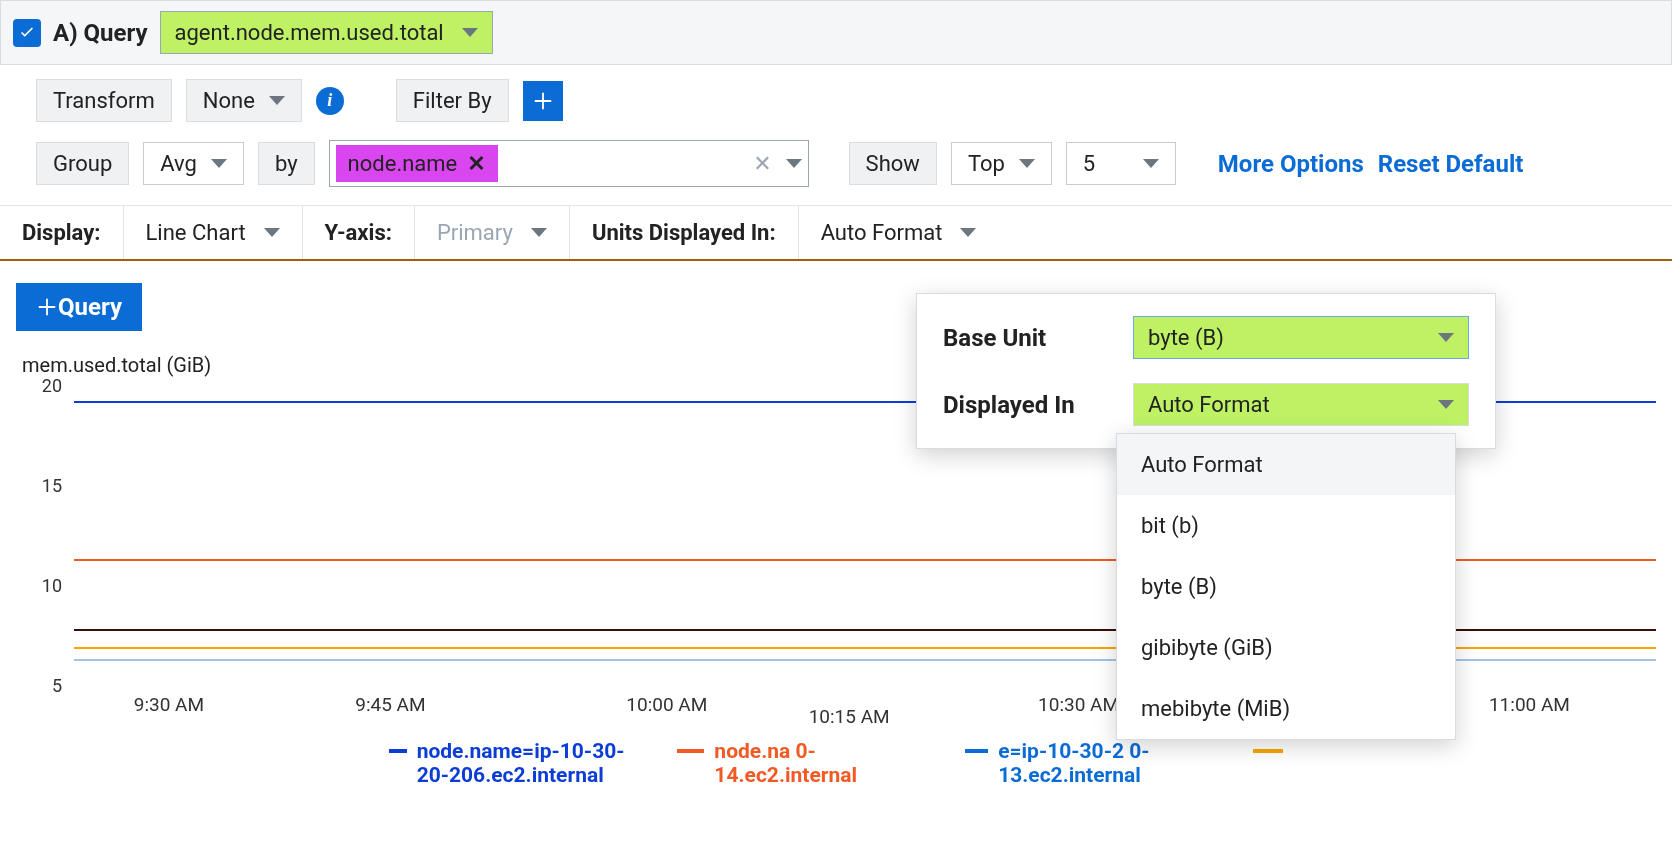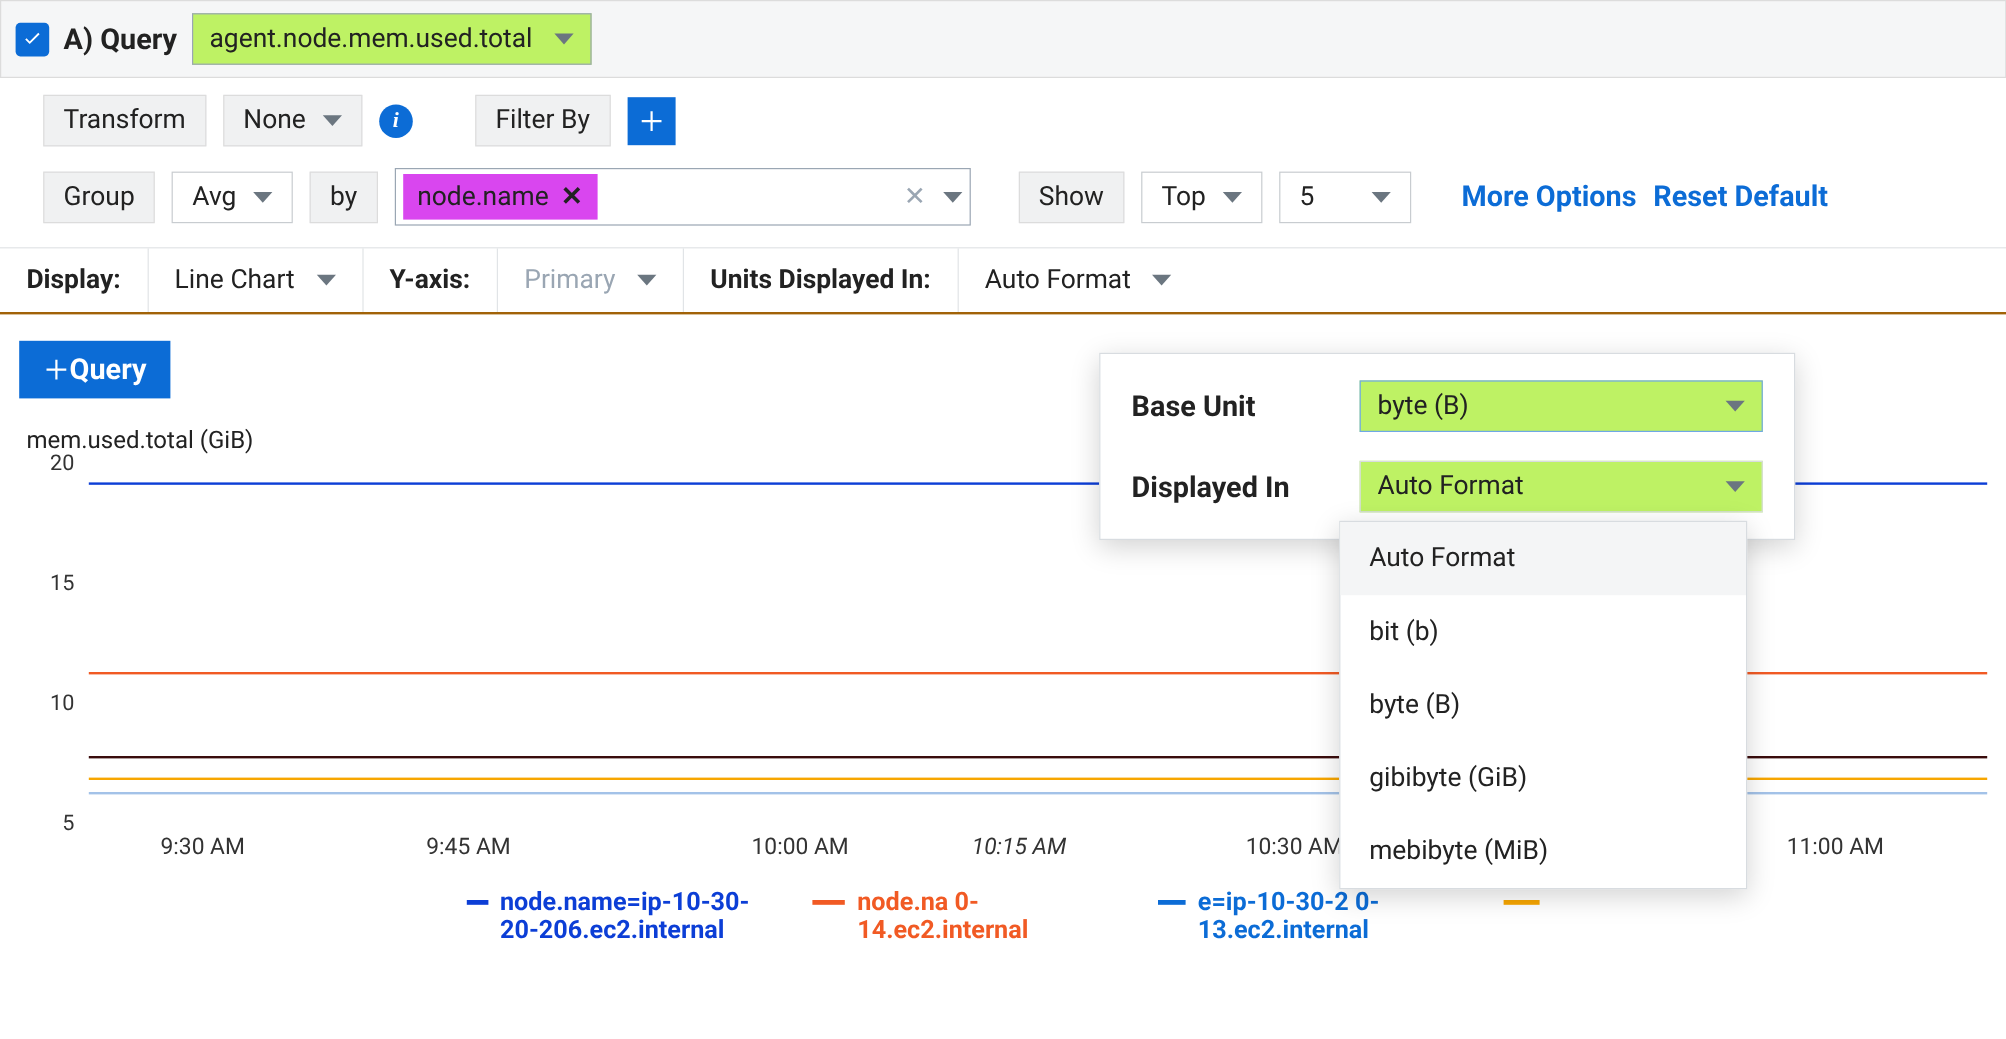--- a/index.html
+++ b/index.html
@@ -156,21 +156,21 @@
         <div class="hline" style="top: 174px; background: rgb(241, 90, 36);"></div>
         <div class="hline" style="top: 244px; background: rgb(58, 12, 12);"></div>
         <div class="hline" style="top: 262px; background: rgb(247, 166, 0);"></div>
         <div class="hline" style="top: 274px; background: rgb(163, 194, 232);"></div>
       </div>
   </div>
   <div class="x-ticks" id="xticks">
       <div class="x-tick" style="left: 6%; top: 8px;">9:30 AM</div>
       <div class="x-tick" style="left: 20%; top: 8px;">9:45 AM</div>
       <div class="x-tick" style="left: 34.5%; top: 8px; margin-left: 47px;">10:00 AM</div>
-      <div class="x-tick" style="left: 49%; top: 8px; font-style: italic;">10:15 AM</div>
+      <div class="x-tick" style="left: 49%; top: 20px;">10:15 AM</div>
       <div class="x-tick" style="left: 63.5%; top: 8px;">10:30 AM</div>
       <div class="x-tick" style="left: 92%; top: 8px;">11:00 AM</div>
     </div>
   <div class="legend" id="legend">
       <div class="legend-item">
         <div class="legend-dash" style="background: rgb(12, 62, 214);"></div>
         <div style="color: rgb(12, 62, 214);">node.name=ip-10-30-20-206.ec2.internal</div>
       </div>
       <div class="legend-item">
         <div class="legend-dash" style="background: rgb(241, 90, 36);"></div>

